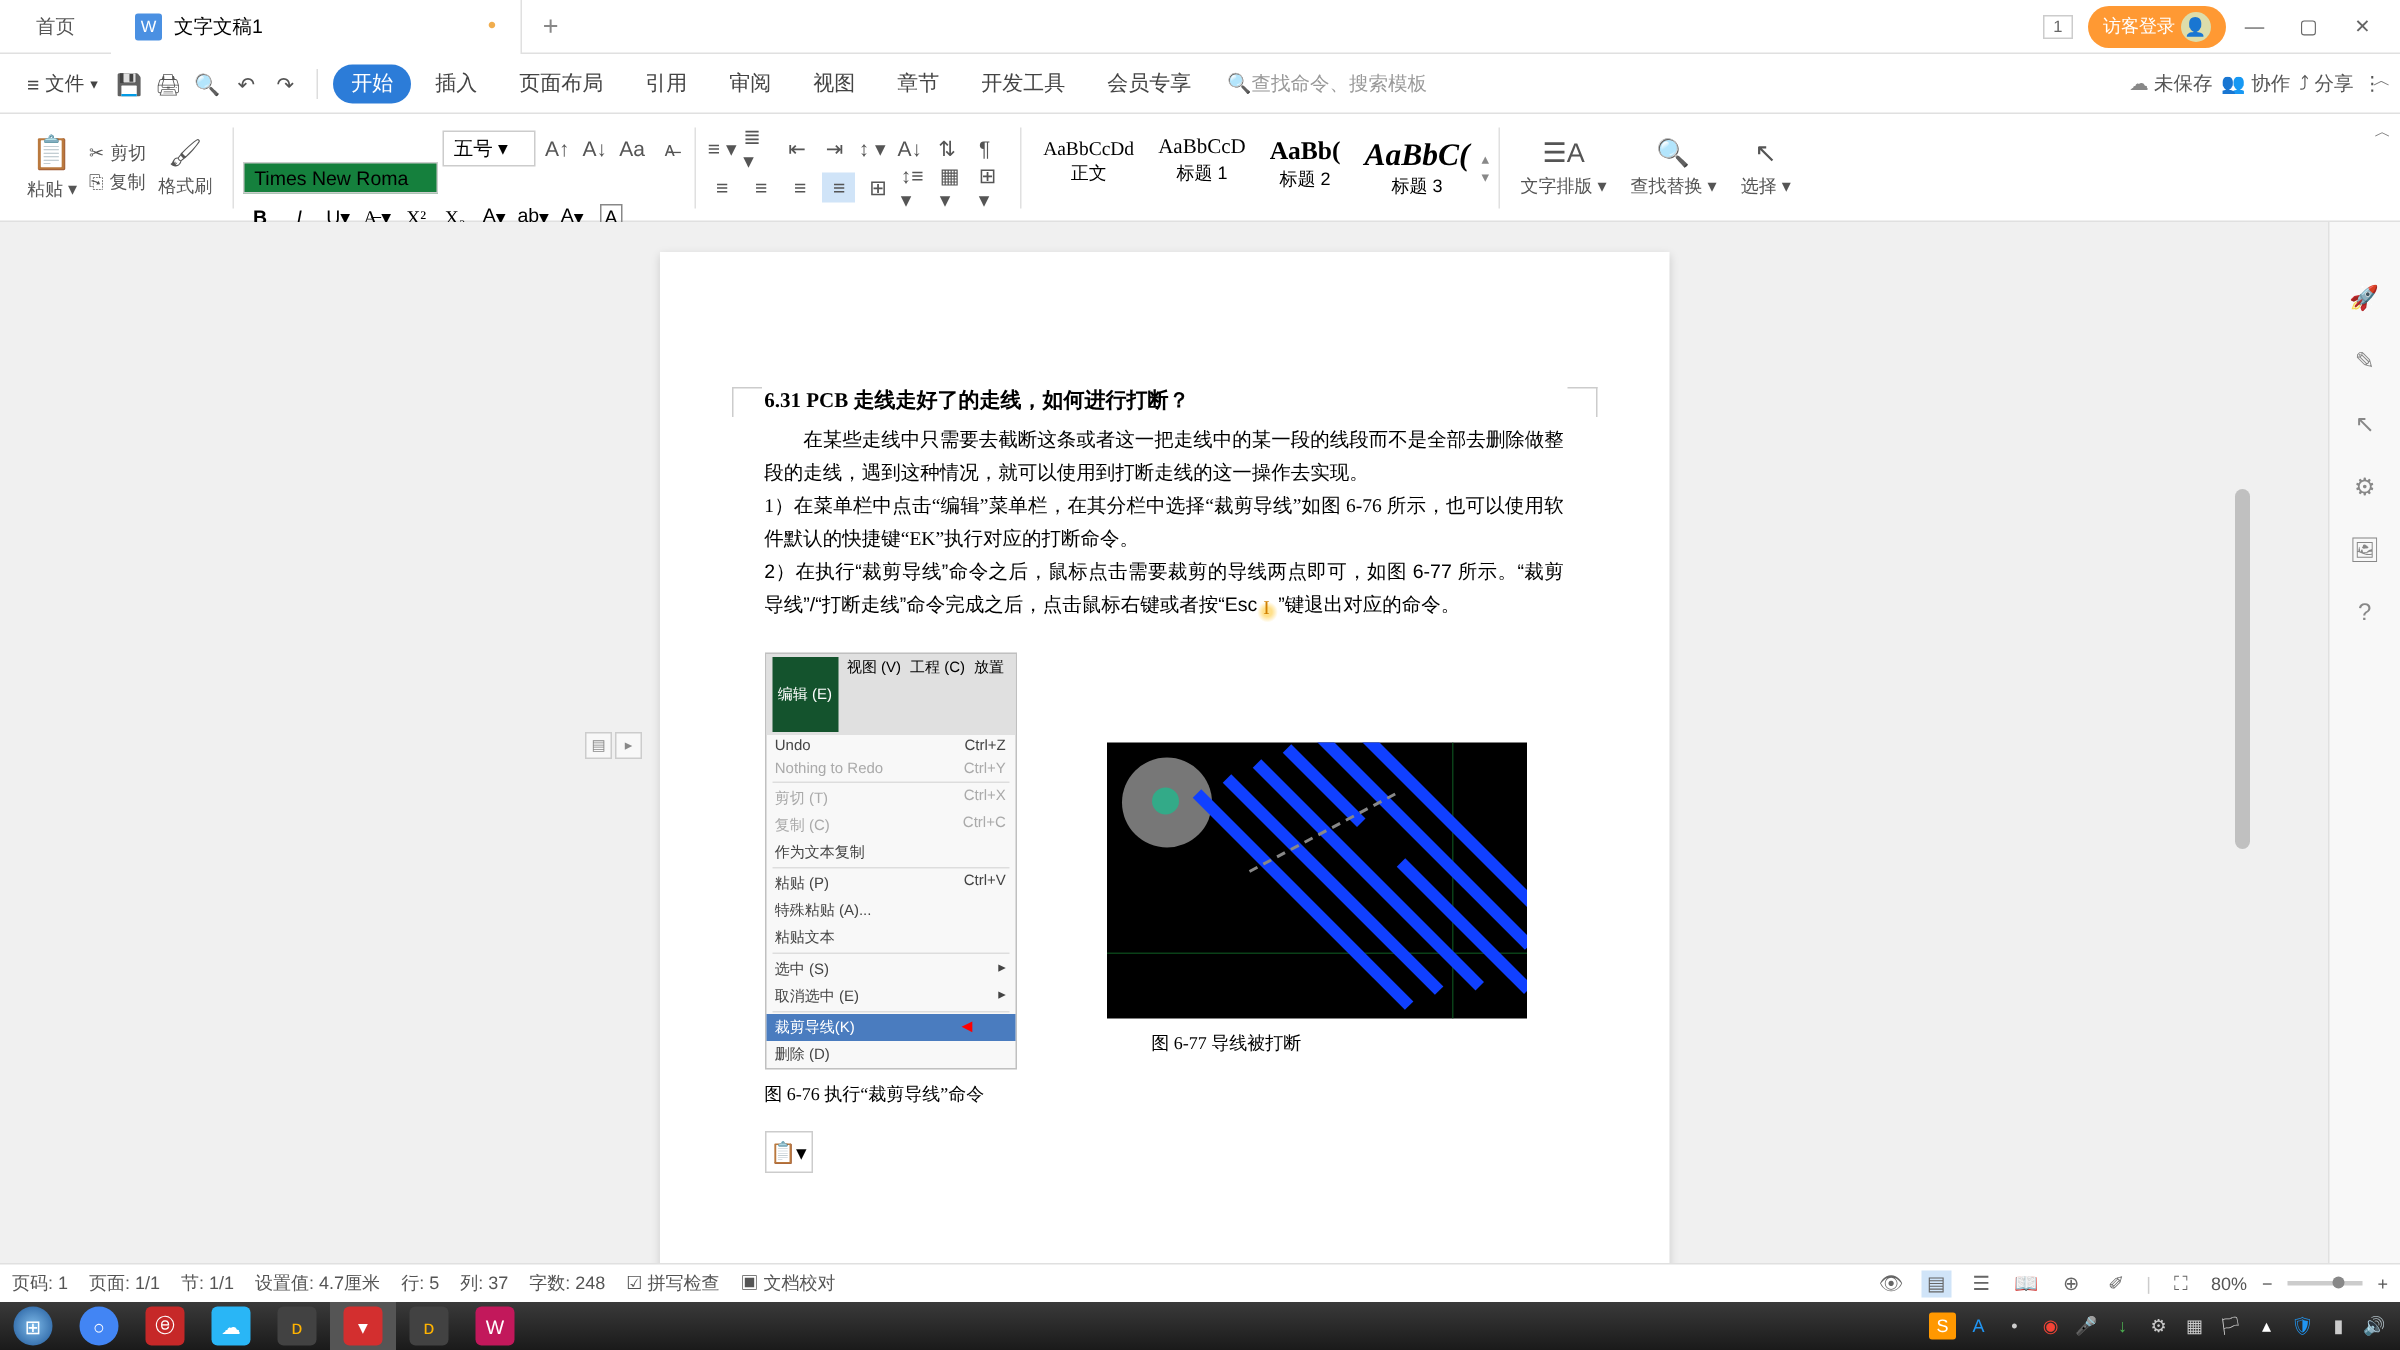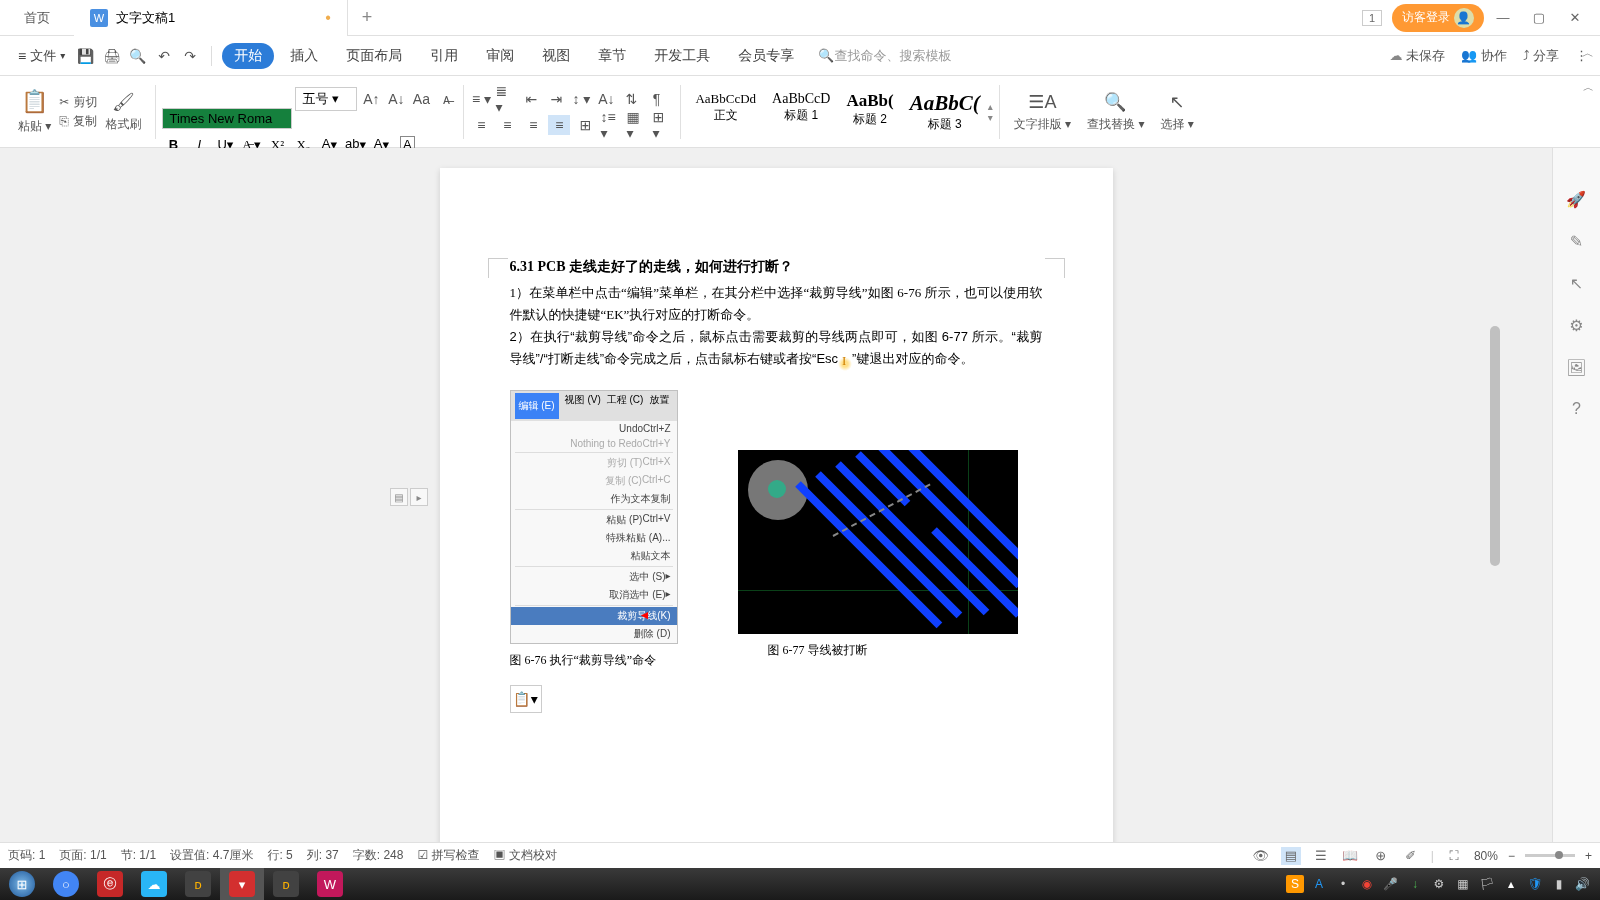--- a/index.html
+++ b/index.html
@@ -20,21 +20,21 @@
 
 
 .menubar { height: 40px; display: flex; align-items: center; padding: 0 12px; gap: 4px; border-bottom: 1px solid #e0e0e0; }
 .menu-btn { display: flex; align-items: center; gap: 4px; padding: 2px 6px; font-size: 13px; color: #444; }
 .hamburger { font-size: 14px; }
 .qat-icon { width: 22px; height: 22px; display: flex; align-items: center; justify-content: center; color: #555; font-size: 14px; }
 .qat-sep { width: 1px; height: 20px; background: #ddd; margin: 0 6px; }
 .ribbon-tab { padding: 4px 12px; font-size: 14px; color: #444; border-radius: 16px; }
 .ribbon-tab.active { background: #2c7cd8; color: #fff; }
 .search-box { display: flex; align-items: center; color: #999; font-size: 13px; margin-left: 8px; }
-.menubar-right { margin-left: auto; display: flex; align-items: center; gap: 16px; font-size: 13px; color: #555; }
+.menubar-right { margin-left: auto; display: flex; align-items: center; gap: 6px; font-size: 13px; color: #555; }
 .cloud-ico { color: #888; }
 
 
 .ribbon { height: 72px; display: flex; align-items: center; padding: 0 10px; border-bottom: 1px solid #e0e0e0; }
 .rib-group { display: flex; flex-direction: column; align-items: center; gap: 3px; padding: 0 8px; font-size: 12px; color: #555; }
 .rib-label { font-size: 12px; }
 .rib-ico { display: flex; align-items: center; justify-content: center; font-size: 18px; color: #555; }
 .rib-col { display: flex; flex-direction: column; gap: 2px; font-size: 12px; color: #555; }
 .rib-col-item { display: flex; align-items: center; gap: 4px; }
 .rib-sep { width: 1px; height: 54px; background: #e0e0e0; margin: 0 6px; }
@@ -61,22 +61,22 @@
 .page-corner-r { position: absolute; top: 90px; right: 48px; width: 20px; height: 20px; border-right: 1px solid #ccc; border-top: 1px solid #ccc; }
 .doc-heading { font-size: 14px; font-weight: bold; margin-bottom: 6px; font-family: "SimSun", serif; }
 .doc-para { font-size: 13px; line-height: 1.7; text-indent: 2em; font-family: "SimSun", serif; text-align: justify; }
 .doc-para-noind { font-size: 13px; line-height: 1.7; font-family: "SimSun", serif; text-align: justify; }
 .cursor-dot { display: inline-block; width: 14px; height: 14px; background: radial-gradient(circle, #ffe08a 30%, transparent 70%); vertical-align: middle; position: relative; top: 4px; }
 .cursor-dot:before { content: 'I'; color: #d08000; font-family: serif; position: absolute; left: 4px; top: -7px; }
 .doc-figs { display: flex; gap: 60px; margin-top: 20px; }
 .fig-box { display: flex; flex-direction: column; }
 .fig-menu { width: 168px; border: 1px solid #c0c0c0; font-size: 10px; background: #f8f8f8; }
 .fig-menu-top { background: #e0e0e0; padding: 2px 4px; display: flex; gap: 6px; }
-.fig-menu-top span:first-child { background: #3b82f6; color: #fff; padding: 6px 4px; }
-.fig-menu-item { padding: 2px 6px; display: flex; justify-content: flex-end; color: #444; }
+.fig-menu-top span:first-child { background: #14532d; color: #fff; padding: 18px 4px; }
+.fig-menu-item { padding: 2px 6px; display: flex; justify-content: space-between; color: #444; }
 .fig-menu-item.gray { color: #aaa; }
 .fig-menu-item.sel { background: #4a7cbf; color: #fff; position: relative; }
 .fig-menu-item.sel:after { content: '◄'; color: red; position: absolute; right: 26px; top: 1px; font-size: 12px; }
 .fig-menu-sep { height: 1px; background: #ddd; margin: 1px 4px; }
 .fig-pcb { width: 280px; height: 184px; background: #000; position: relative; overflow: hidden; }
 .pcb-pad { position: absolute; width: 60px; height: 60px; background: #777; border-radius: 50%; left: 10px; top: 10px; }
 .pcb-pad:after { content: ''; position: absolute; width: 18px; height: 18px; background: #3a8; border-radius: 50%; left: 20px; top: 20px; }
 .pcb-line { position: absolute; background: #1040ff; height: 8px; transform-origin: left center; }
 .pcb-grid-v { position: absolute; width: 1px; height: 100%; background: #0a4018; }
 .pcb-grid-h { position: absolute; height: 1px; width: 100%; background: #0a4018; }
@@ -274,20 +274,21 @@
     <div class="rib-label"><span>选择</span> ▾</div>
   </div>
   <div class="collapse-btn">︿</div>
 </div>
 
 <div class="doc-wrap">
   <div class="page">
     <div class="page-corner-l"></div>
     <div class="page-corner-r"></div>
     <div class="doc-heading">6.31  PCB 走线走好了的走线，如何进行打断？</div>
+    <div class="doc-para">在某些走线中只需要去截断这条或者这一把走线中的某一段的线段而不是全部去删除做整段的走线，遇到这种情况，就可以使用到打断走线的这一操作去实现。</div>
     <div class="doc-para-noind">1）在菜单栏中点击“编辑”菜单栏，在其分栏中选择“裁剪导线”如图 6-76 所示，也可以使用软件默认的快捷键“EK”执行对应的打断命令。</div>
     <div class="doc-para-noind">
       <span>2）在执行“裁剪导线”命令之后，鼠标点击需要裁剪的导线两点即可，如图 6-77 所示。“裁剪导线”/“打断走线”命令完成之后，点击鼠标右键或者按“</span><span>Esc</span><span class="cursor-dot"></span><span>”键退出对应的命令。</span>
     </div>
     <div class="doc-figs">
       <div class="fig-box">
         <div class="fig-menu">
           <div class="fig-menu-top">
             <span>编辑 (E)</span>
             <span>视图 (V)</span>

